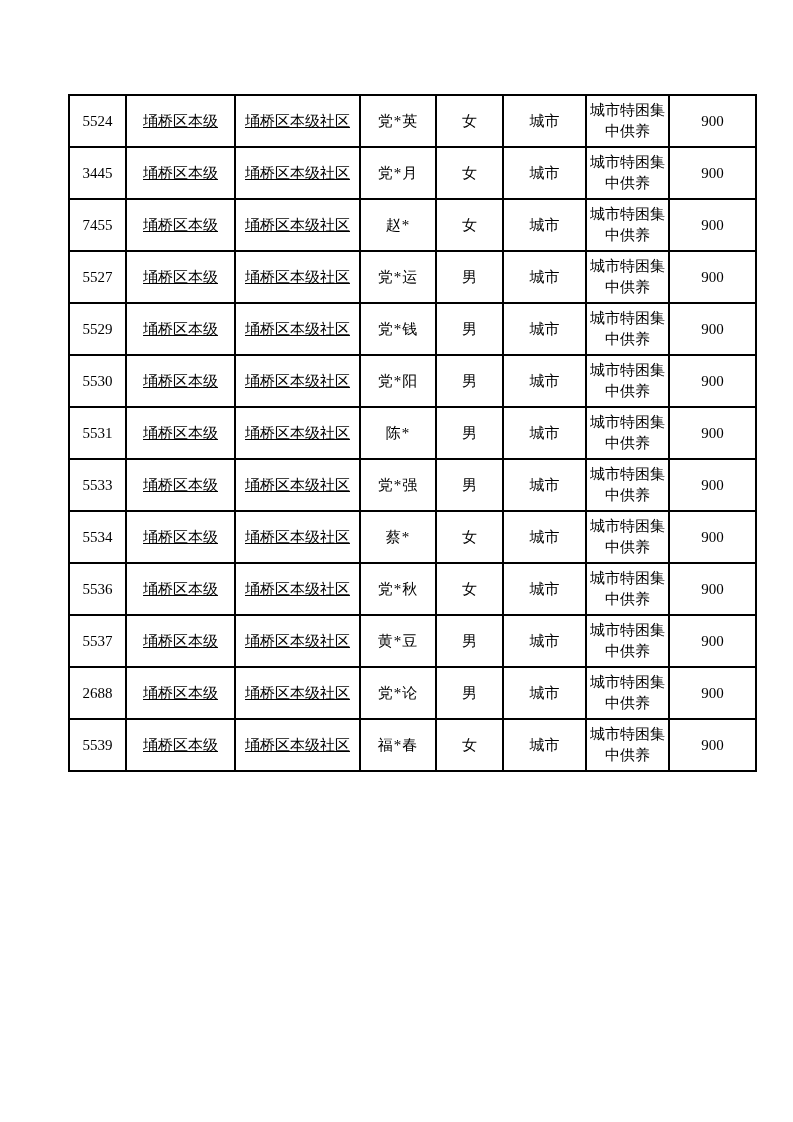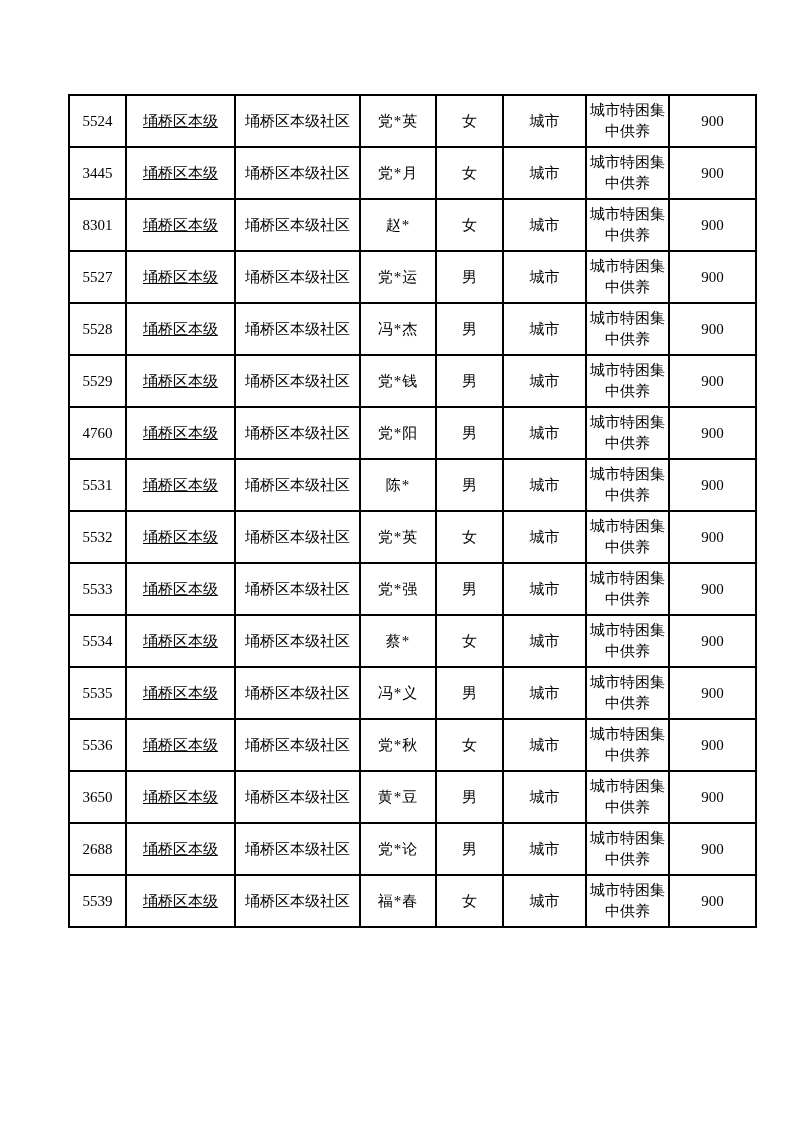--- a/index.html
+++ b/index.html
@@ -36,21 +36,21 @@
     vertical-align: middle;
     font-size: 15px;
     line-height: 21px;
     color: #000000;
     padding: 0 3px;
     overflow: hidden;
     word-break: break-all;
   }
   td.c-seq       { width: 49px; }
   td.c-region    { width: 101px; text-decoration: underline; }
-  td.c-community { width: 117px; }
+  td.c-community { width: 117px; text-decoration: underline; }
   td.c-name      { width: 68px; letter-spacing: 1px; }
   td.c-gender    { width: 59px; }
   td.c-category  { width: 75px; }
   td.c-support   { width: 75px; border-radius: 12px; }
   td.c-amount    { width: 79px; }
 </style>
 </head>
 <body>
 
 <div class="page">
@@ -73,95 +73,75 @@
           <td class="c-region">埇桥区本级</td>
           <td class="c-community">埇桥区本级社区</td>
           <td class="c-name">党*月</td>
           <td class="c-gender">女</td>
           <td class="c-category">城市</td>
           <td class="c-support">城市特困集中供养</td>
           <td class="c-amount">900</td>
         </tr>
 
         <tr>
-          <td class="c-seq">8301</td>
+          <td class="c-seq">7455</td>
           <td class="c-region">埇桥区本级</td>
           <td class="c-community">埇桥区本级社区</td>
           <td class="c-name">赵*</td>
           <td class="c-gender">女</td>
           <td class="c-category">城市</td>
           <td class="c-support">城市特困集中供养</td>
           <td class="c-amount">900</td>
         </tr>
 
         <tr>
           <td class="c-seq">5527</td>
           <td class="c-region">埇桥区本级</td>
           <td class="c-community">埇桥区本级社区</td>
           <td class="c-name">党*运</td>
           <td class="c-gender">男</td>
           <td class="c-category">城市</td>
           <td class="c-support">城市特困集中供养</td>
           <td class="c-amount">900</td>
         </tr>
 
-        <tr>
-          <td class="c-seq">5528</td>
-          <td class="c-region">埇桥区本级</td>
-          <td class="c-community">埇桥区本级社区</td>
-          <td class="c-name">冯*杰</td>
-          <td class="c-gender">男</td>
-          <td class="c-category">城市</td>
-          <td class="c-support">城市特困集中供养</td>
-          <td class="c-amount">900</td>
-        </tr>
 
         <tr>
           <td class="c-seq">5529</td>
           <td class="c-region">埇桥区本级</td>
           <td class="c-community">埇桥区本级社区</td>
           <td class="c-name">党*钱</td>
           <td class="c-gender">男</td>
           <td class="c-category">城市</td>
           <td class="c-support">城市特困集中供养</td>
           <td class="c-amount">900</td>
         </tr>
 
         <tr>
-          <td class="c-seq">4760</td>
+          <td class="c-seq">5530</td>
           <td class="c-region">埇桥区本级</td>
           <td class="c-community">埇桥区本级社区</td>
           <td class="c-name">党*阳</td>
           <td class="c-gender">男</td>
           <td class="c-category">城市</td>
           <td class="c-support">城市特困集中供养</td>
           <td class="c-amount">900</td>
         </tr>
 
         <tr>
           <td class="c-seq">5531</td>
           <td class="c-region">埇桥区本级</td>
           <td class="c-community">埇桥区本级社区</td>
           <td class="c-name">陈*</td>
           <td class="c-gender">男</td>
           <td class="c-category">城市</td>
           <td class="c-support">城市特困集中供养</td>
           <td class="c-amount">900</td>
         </tr>
 
-        <tr>
-          <td class="c-seq">5532</td>
-          <td class="c-region">埇桥区本级</td>
-          <td class="c-community">埇桥区本级社区</td>
-          <td class="c-name">党*英</td>
-          <td class="c-gender">女</td>
-          <td class="c-category">城市</td>
-          <td class="c-support">城市特困集中供养</td>
-          <td class="c-amount">900</td>
-        </tr>
 
         <tr>
           <td class="c-seq">5533</td>
           <td class="c-region">埇桥区本级</td>
           <td class="c-community">埇桥区本级社区</td>
           <td class="c-name">党*强</td>
           <td class="c-gender">男</td>
           <td class="c-category">城市</td>
           <td class="c-support">城市特困集中供养</td>
           <td class="c-amount">900</td>
@@ -171,44 +151,34 @@
           <td class="c-seq">5534</td>
           <td class="c-region">埇桥区本级</td>
           <td class="c-community">埇桥区本级社区</td>
           <td class="c-name">蔡*</td>
           <td class="c-gender">女</td>
           <td class="c-category">城市</td>
           <td class="c-support">城市特困集中供养</td>
           <td class="c-amount">900</td>
         </tr>
 
-        <tr>
-          <td class="c-seq">5535</td>
-          <td class="c-region">埇桥区本级</td>
-          <td class="c-community">埇桥区本级社区</td>
-          <td class="c-name">冯*义</td>
-          <td class="c-gender">男</td>
-          <td class="c-category">城市</td>
-          <td class="c-support">城市特困集中供养</td>
-          <td class="c-amount">900</td>
-        </tr>
 
         <tr>
           <td class="c-seq">5536</td>
           <td class="c-region">埇桥区本级</td>
           <td class="c-community">埇桥区本级社区</td>
           <td class="c-name">党*秋</td>
           <td class="c-gender">女</td>
           <td class="c-category">城市</td>
           <td class="c-support">城市特困集中供养</td>
           <td class="c-amount">900</td>
         </tr>
 
         <tr>
-          <td class="c-seq">3650</td>
+          <td class="c-seq">5537</td>
           <td class="c-region">埇桥区本级</td>
           <td class="c-community">埇桥区本级社区</td>
           <td class="c-name">黄*豆</td>
           <td class="c-gender">男</td>
           <td class="c-category">城市</td>
           <td class="c-support">城市特困集中供养</td>
           <td class="c-amount">900</td>
         </tr>
 
         <tr>

